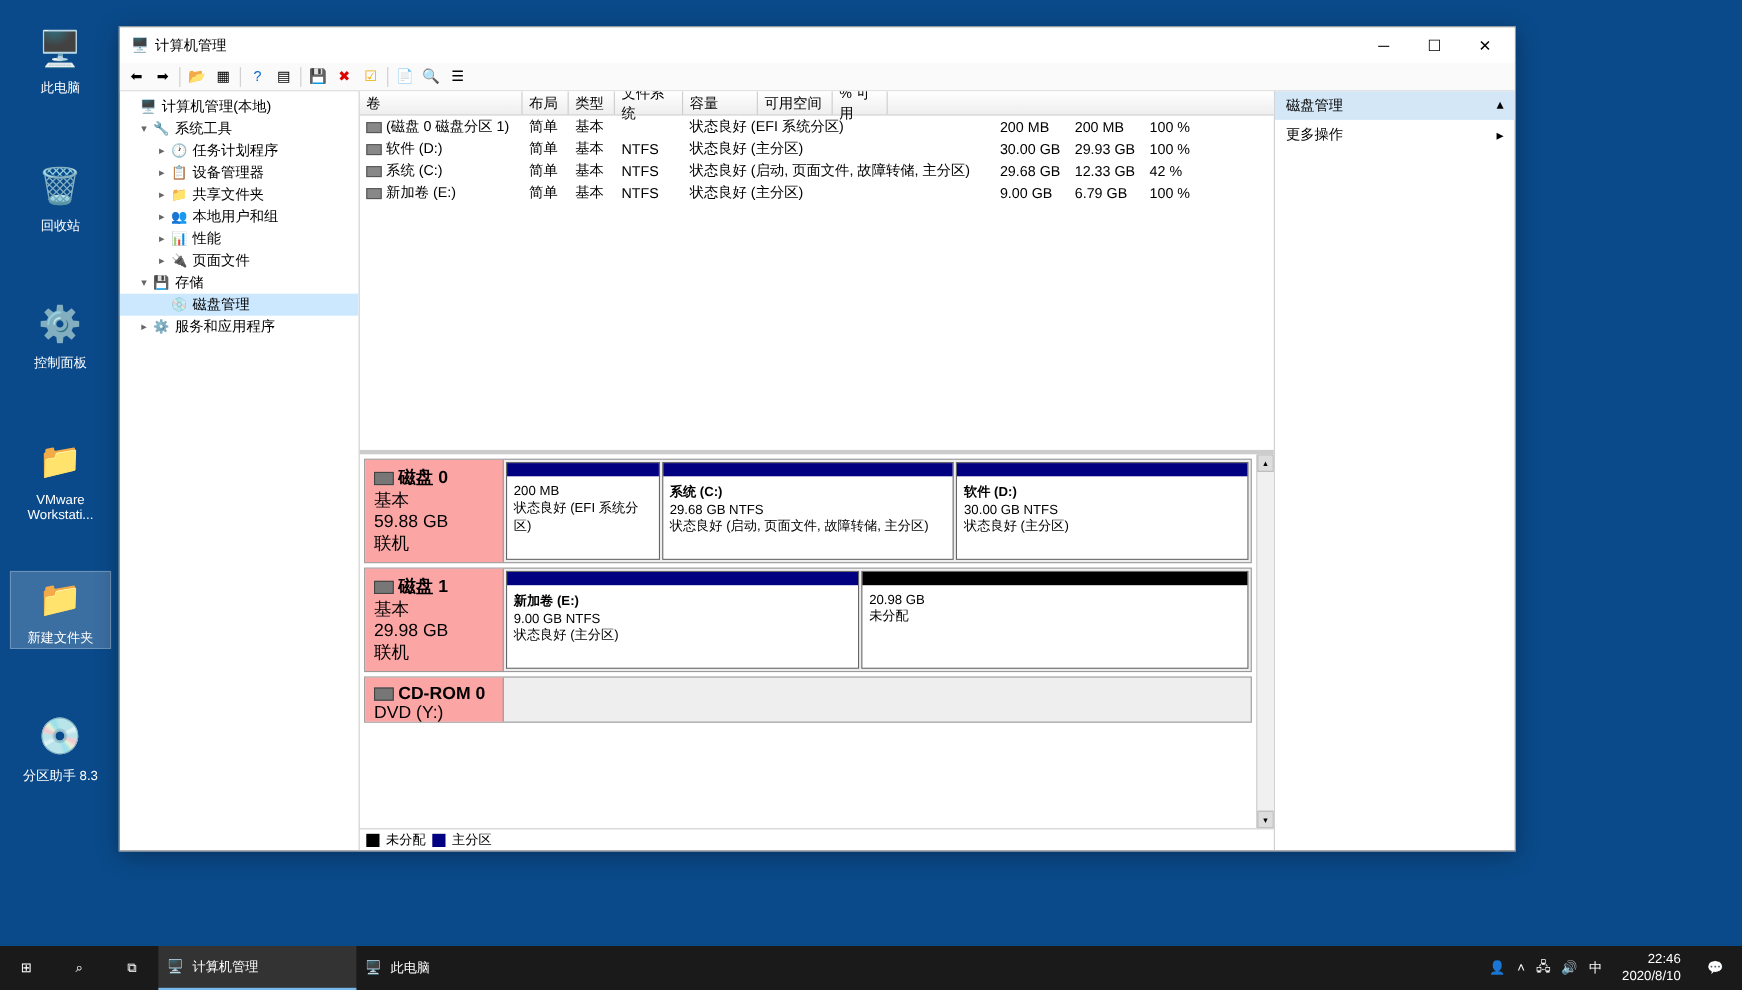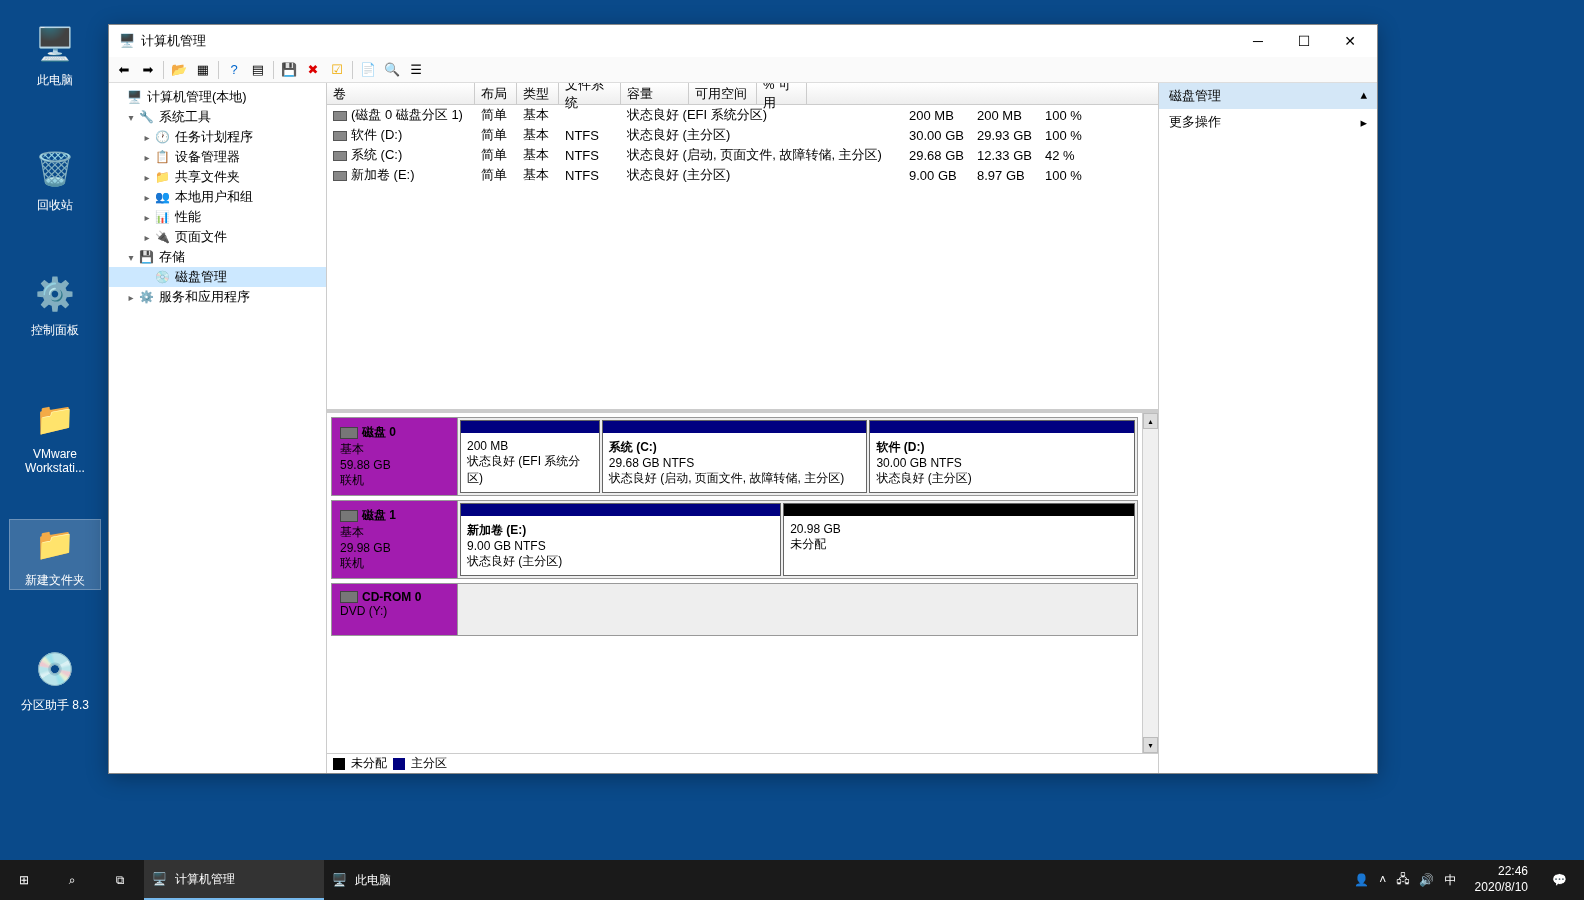--- a/index.html
+++ b/index.html
@@ -37,21 +37,21 @@
 .main-pane { flex: 1; display: flex; flex-direction: column; border-right: 1px solid #ccc; }
 .volume-list { height: 330px; border-bottom: 4px solid #ccc; overflow: hidden; }
 .vol-header { display: flex; height: 22px; background: linear-gradient(#fff, #eee); border-bottom: 1px solid #ccc; font-size: 13px; }
 .vol-header > div { border-right: 1px solid #ccc; padding: 2px 6px; display: flex; align-items: center; }
 .vol-row { display: flex; height: 20px; font-size: 13px; align-items: center; }
 .vol-row > div { padding: 0 6px; white-space: nowrap; overflow: hidden; }
 .vol-icon { width: 14px; height: 10px; background: #888; border: 1px solid #555; margin-right: 4px; display: inline-block; vertical-align: middle; }
 
 .disk-graphical { flex: 1; overflow: hidden; position: relative; }
 .disk-row { display: flex; margin: 4px; border: 1px solid #999; background: #eee; }
-.disk-info { width: 126px; padding: 6px 8px; font-size: 12px; border-right: 1px solid #999; background: #a21caf; }
+.disk-info { width: 126px; padding: 6px 8px; font-size: 16px; border-right: 1px solid #999; background: #fca5a5; }
 .disk-info .dname { font-weight: bold; display: flex; align-items: center; }
 .disk-info .dname::before { content:""; width: 16px; height: 10px; background: #777; border: 1px solid #444; margin-right: 4px; }
 .disk-parts { flex: 1; display: flex; padding: 2px; gap: 2px; }
 .part { border: 1px solid #666; background: white; font-size: 12px; padding: 4px 6px; position: relative; }
 .part .bar { position: absolute; top: 0; left: 0; right: 0; height: 12px; background: #000080; }
 .part .bar.black { background: #000; }
 .part .ptxt { margin-top: 14px; }
 .part .pname { font-weight: bold; }
 
 .legend { height: 20px; border-top: 1px solid #ccc; padding: 2px 6px; font-size: 12px; display: flex; align-items: center; gap: 6px; }
@@ -241,21 +241,21 @@
               <div style="width:68px">12.33 GB</div>
               <div style="width:50px">42 %</div>
             </div>
             <div class="vol-row">
               <div style="width:148px"><span class="vol-icon"></span>新加卷 (E:)</div>
               <div style="width:42px">简单</div>
               <div style="width:42px">基本</div>
               <div style="width:62px">NTFS</div>
               <div style="width:282px">状态良好 (主分区)</div>
               <div style="width:68px">9.00 GB</div>
-              <div style="width:68px">8.97 GB</div>
+              <div style="width:68px">6.79 GB</div>
               <div style="width:50px">100 %</div>
             </div>
           </div>
       </div>
 
       <div class="disk-graphical">
         <div style="display:flex; height:100%;">
           <div id="disk-rows" style="flex:1; overflow:hidden;">
               <div class="disk-row">
                 <div class="disk-info">
@@ -308,21 +308,21 @@
                   </div>
                   <div class="part" style="flex:1.1">
                     <div class="bar black"></div>
                     <div class="ptxt">
                       <div>20.98 GB</div>
                       <div>未分配</div>
                     </div>
                   </div>
                 </div>
               </div>
-              <div class="disk-row" style="height: 53px;">
+              <div class="disk-row" style="height: 42px;">
                 <div class="disk-info">
                   <div class="dname">CD-ROM 0</div>
                   <div>DVD (Y:)</div>
                 </div>
                 <div class="disk-parts"></div>
               </div>
             </div>
           <div class="scrollbar-v">
             <div class="scroll-btn">▴</div>
             <div style="flex:1"></div>

